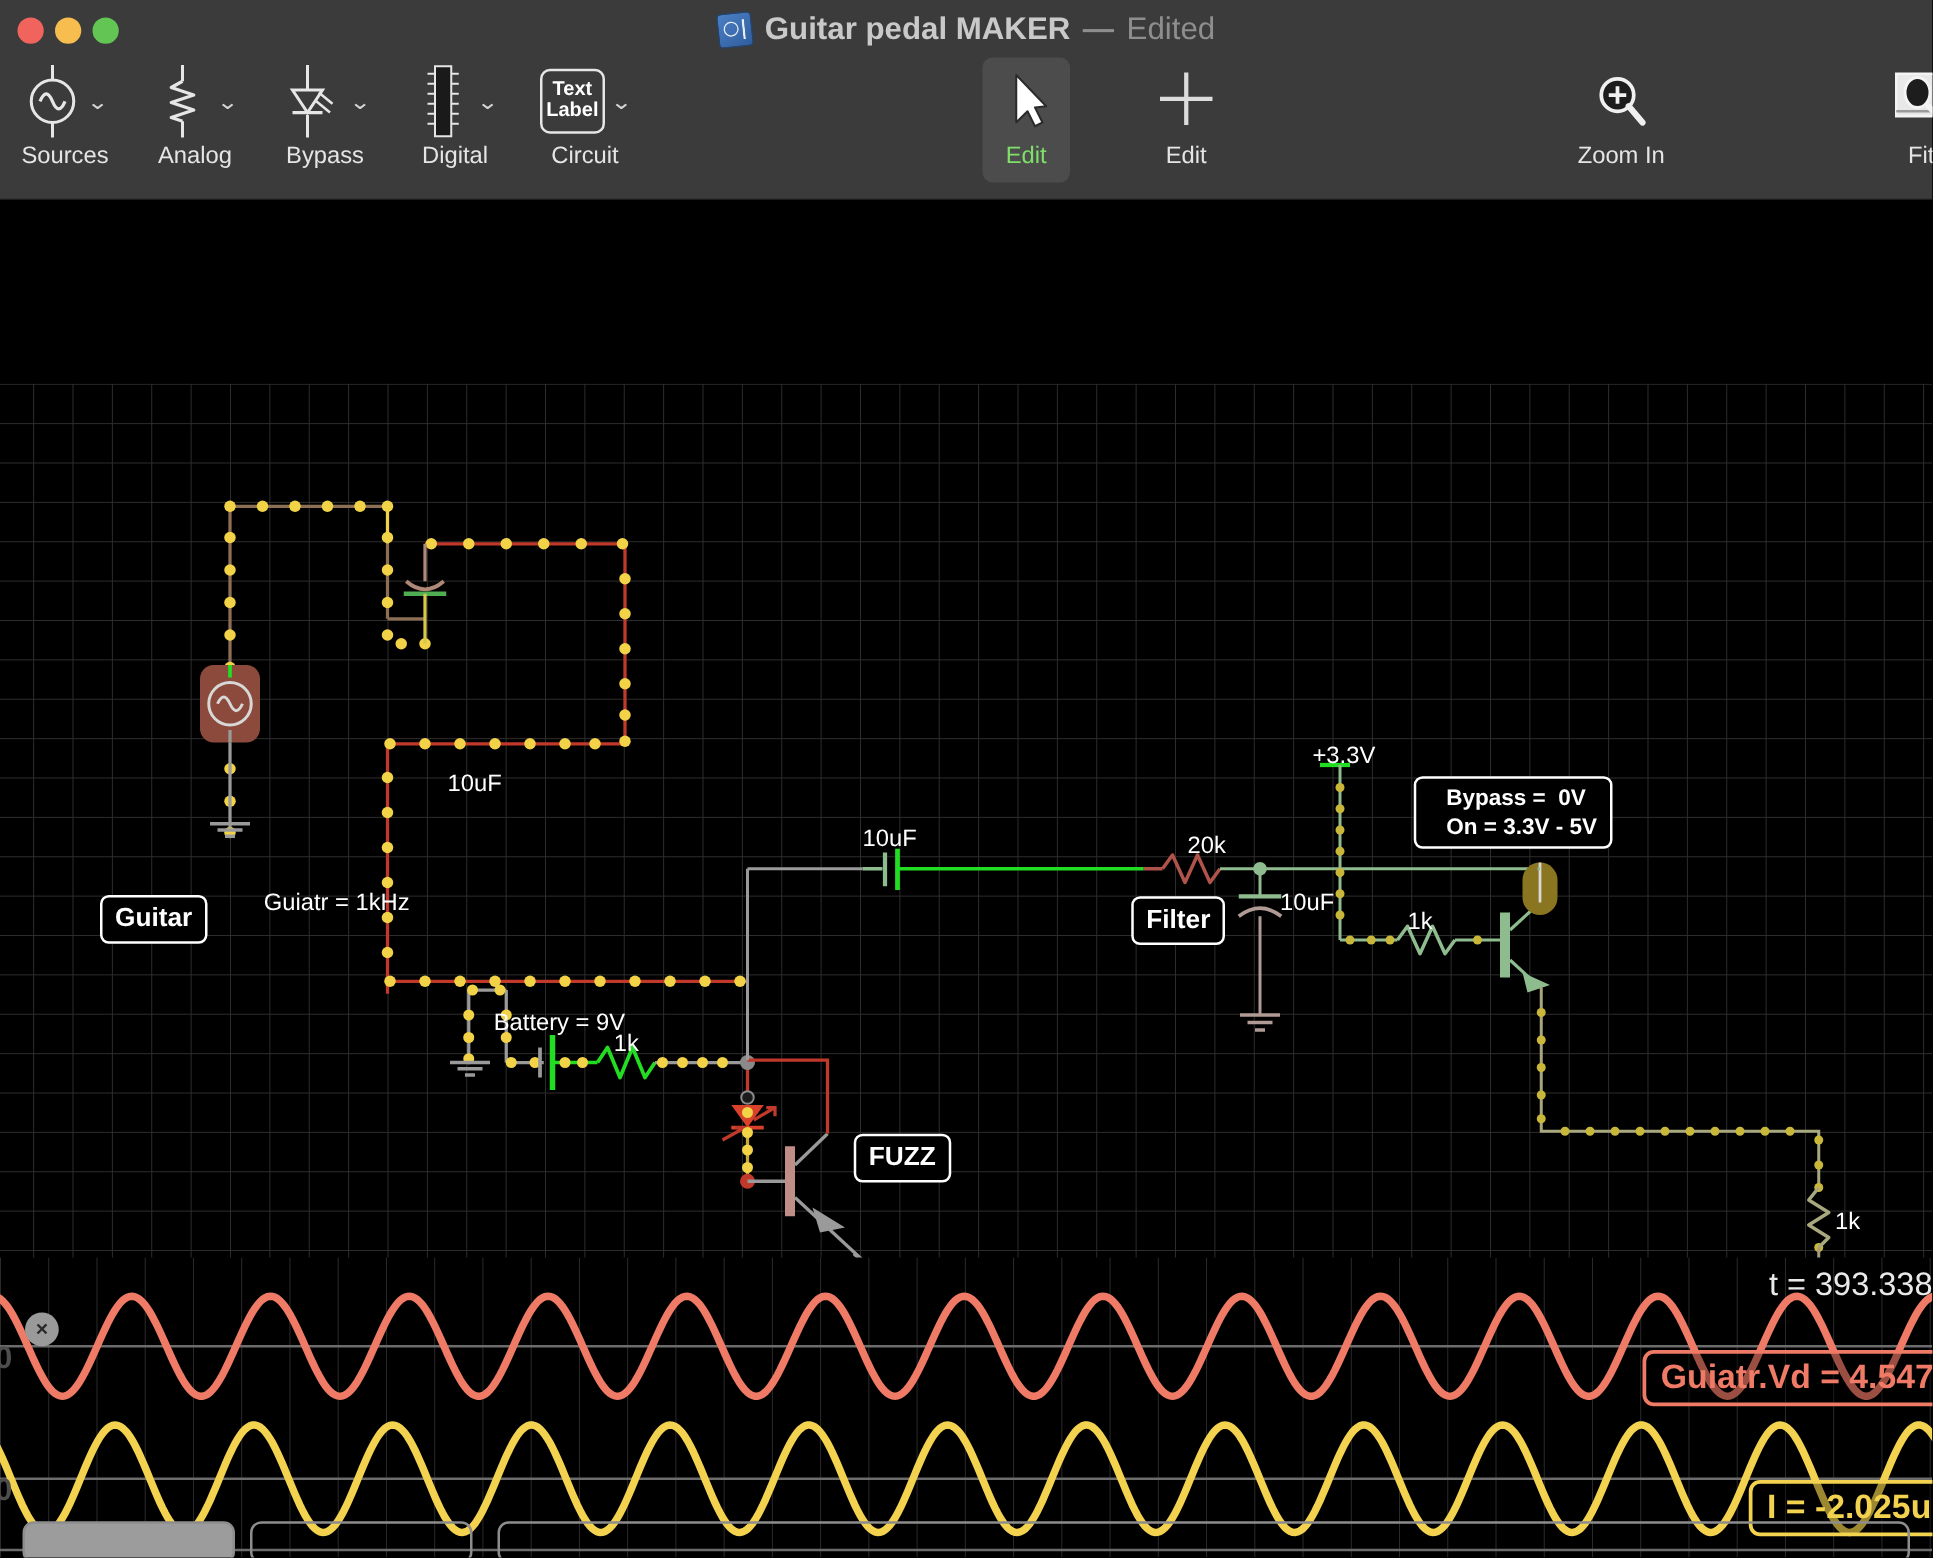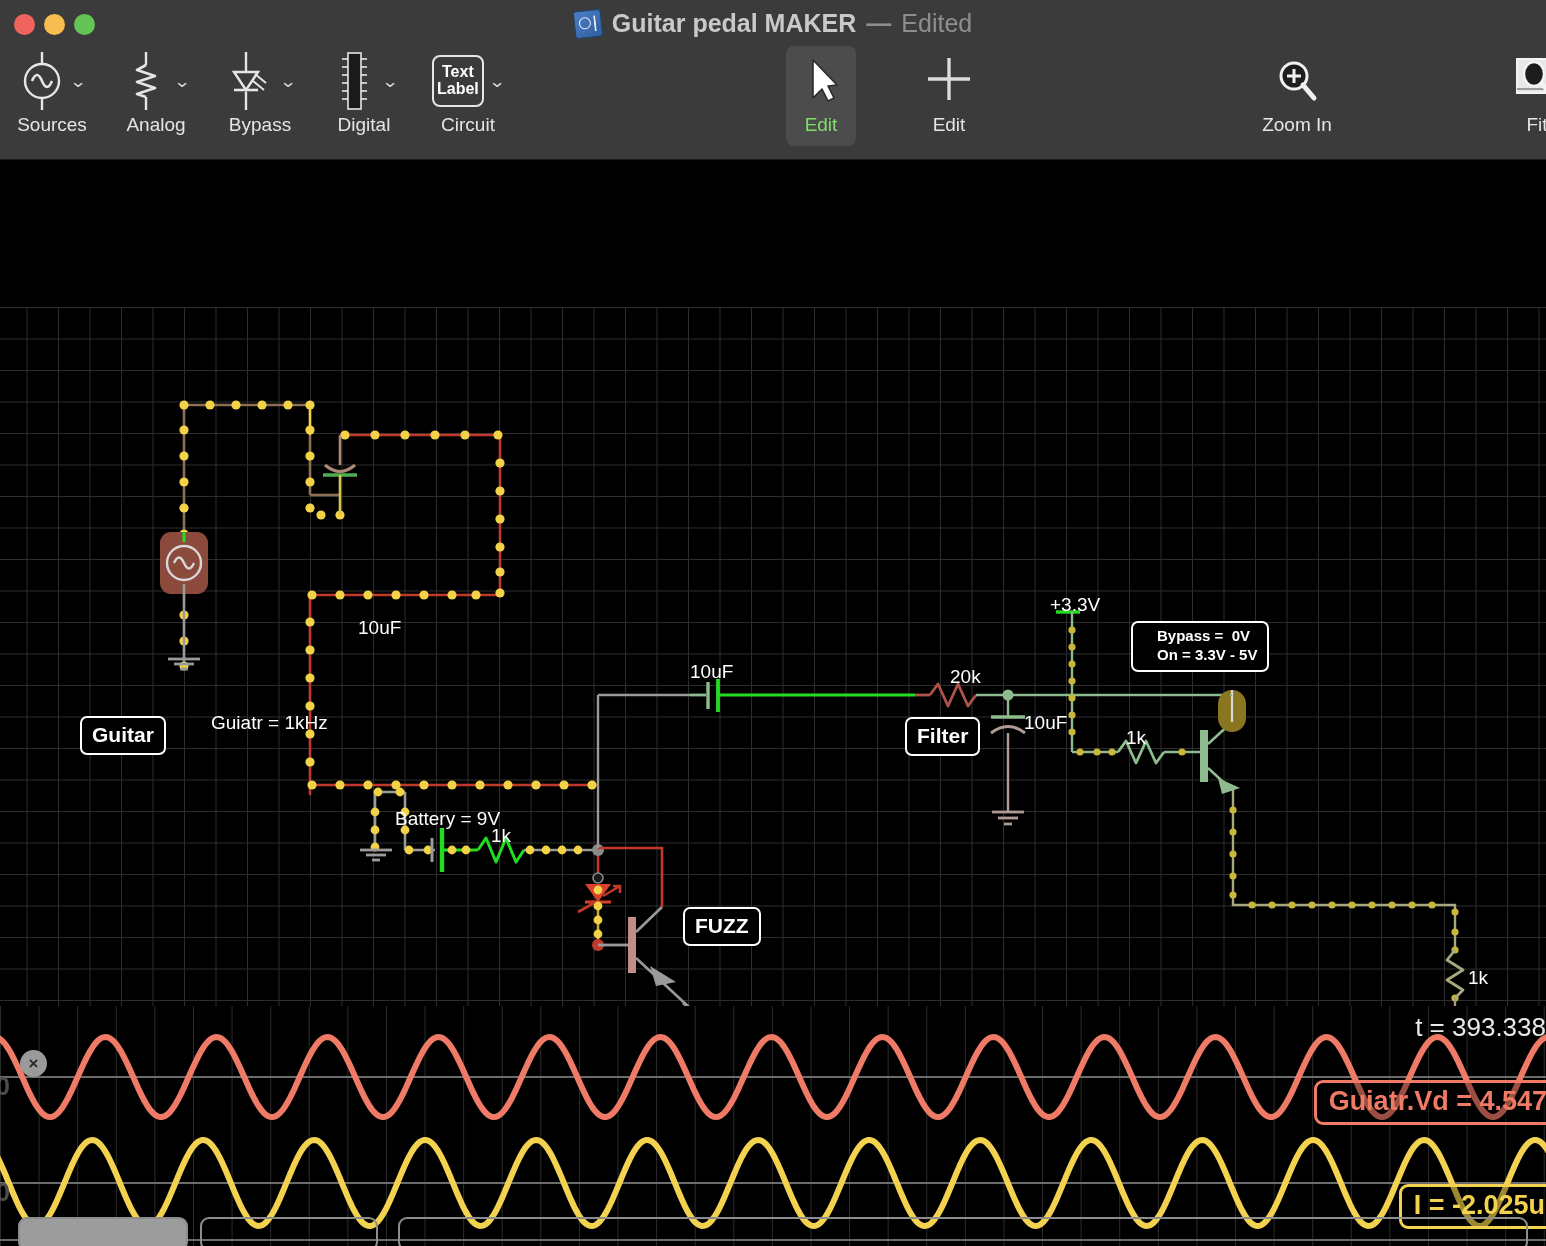--- a/index.html
+++ b/index.html
@@ -566,21 +566,21 @@
           <line x1="1439" y1="905" x2="1471" y2="905"></line>
           <line x1="1445" y1="911" x2="1465" y2="911"></line>
           <line x1="1451" y1="917" x2="1459" y2="917"></line>
         </g>
       </g>
     </svg>
 
     <div class="lbl-box" style="left:80px; top:556px;">Guitar</div>
     <div class="lbl-box" style="left:683px; top:747px;">FUZZ</div>
     <div class="lbl-box" style="left:905px; top:557px;">Filter</div>
-    <div class="lbl-box" style="left:1131px; top:461px; white-space:pre; font-size:15px;padding-left:24px;">Bypass =  0V
+    <div class="lbl-box" style="left:1131px; top:461px; white-space:pre; font-size:18px;padding-left:24px;">Bypass =  0V
 On = 3.3V - 5V</div>
 
     <div class="plain-txt" style="left:211px; top:552px;">Guiatr = 1kHz</div>
     <div class="plain-txt" style="left:358px; top:457px;">10uF</div>
     <div class="plain-txt" style="left:395px; top:648px;">Battery = 9V</div>
     <div class="plain-txt" style="left:491px; top:665px;">1k</div>
     <div class="plain-txt" style="left:690px; top:501px;">10uF</div>
     <div class="plain-txt" style="left:950px; top:506px;">20k</div>
     <div class="plain-txt" style="left:1024px; top:552px;">10uF</div>
     <div class="plain-txt" style="left:1050px; top:434px;">+3.3V</div>

